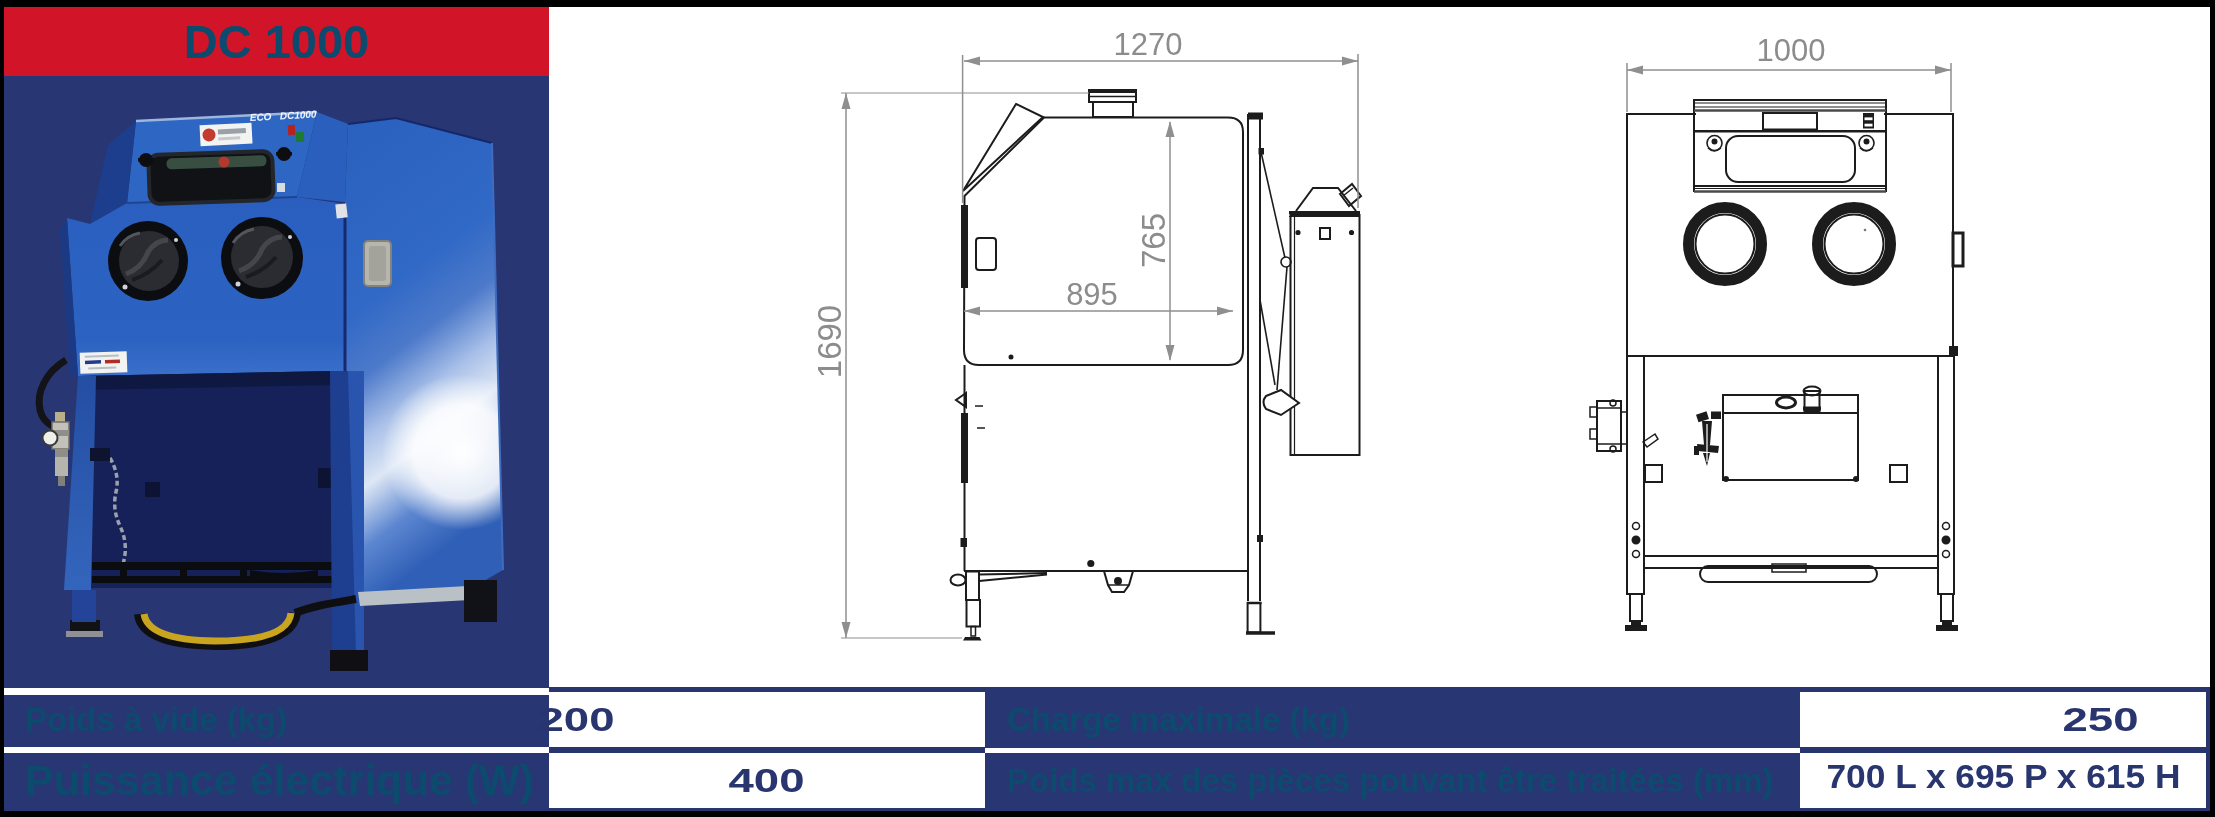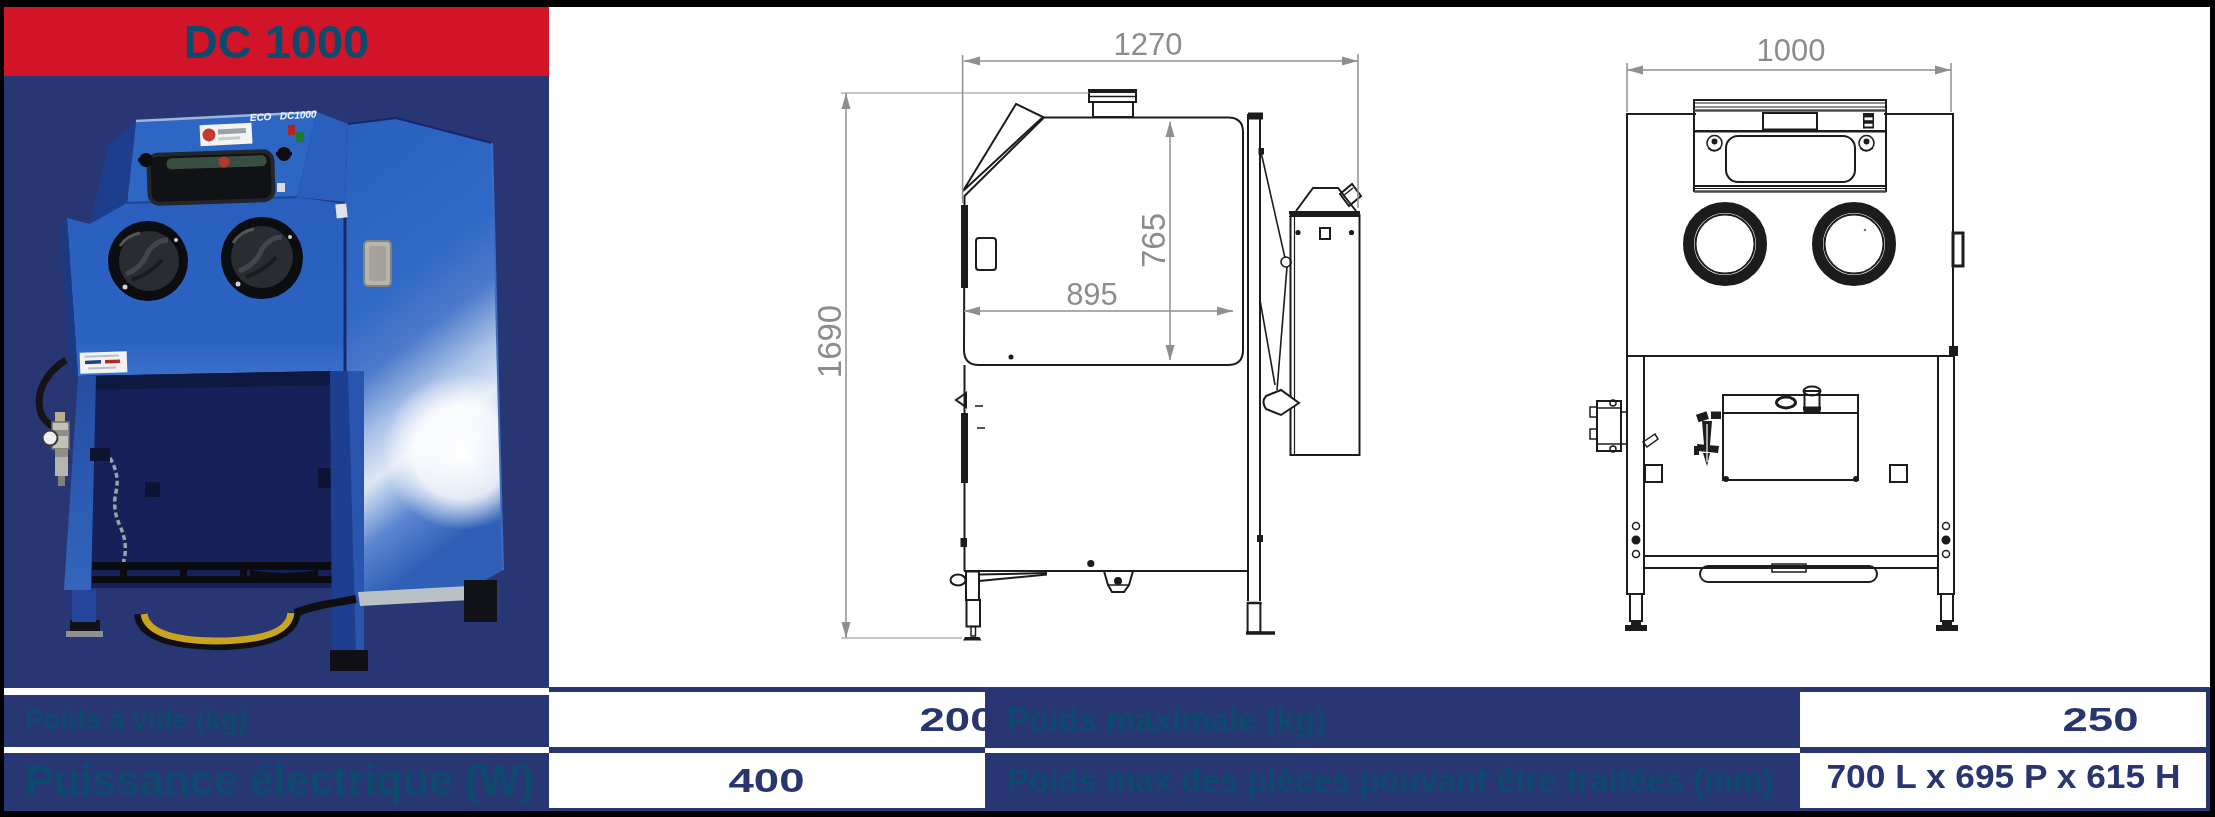--- a/index.html
+++ b/index.html
@@ -411,25 +411,25 @@
 
 <div class="abs" style="left:1800px;top:687px;width:412px;height:125px;background:#28356f"></div>
 <div class="abs" style="left:1800px;top:692px;width:406px;height:55px;background:#ffffff"></div>
 <div class="abs" style="left:1800px;top:753px;width:406px;height:55px;background:#ffffff"></div>
 
 <div class="abs" style="left:0;top:0;width:2215px;height:7px;background:#000"></div>
 <div class="abs" style="left:0;top:811px;width:2215px;height:6px;background:#000"></div>
 <div class="abs" style="left:0;top:0;width:4px;height:817px;background:#000"></div>
 <div class="abs" style="left:2210px;top:0;width:5px;height:817px;background:#000"></div>
 
-<div class="abs whitetxt" style="left:25px;top:692px;width:520px;height:55px;line-height:55px;font-size:28px">Poids à vide (kg)</div>
-
-<div class="abs navytxt" style="left:549px;top:692px;width:436px;height:59px;line-height:55px;font-size:33px;text-align:right"><span style="display:inline-block;transform:scaleX(1.38)">200</span></div>
-
-<div class="abs whitetxt" style="left:1007px;top:692px;width:790px;height:55px;line-height:55px;font-size:33px">Poids maximale (kg)</div>
+<div class="abs whitetxt" style="left:25px;top:692px;width:520px;height:55px;line-height:55px;font-size:33px">Poids à vide (kg)</div>
+
+<div class="abs navytxt" style="left:549px;top:692px;width:436px;height:59px;line-height:55px;font-size:33px;text-align:left"><span style="display:inline-block;transform:scaleX(1.38)">200</span></div>
+
+<div class="abs whitetxt" style="left:1007px;top:692px;width:790px;height:55px;line-height:55px;font-size:33px">Charge maximale (kg)</div>
 
 <div class="abs navytxt" style="left:1856px;top:692px;width:490px;height:55px;line-height:55px;font-size:33px;text-align:center"><span style="display:inline-block;transform:scaleX(1.38)">250</span></div>
 
 <div class="abs whitetxt" style="left:25px;top:753px;width:520px;height:55px;line-height:55px;font-size:43px">Puissance électrique (W)</div>
 
 <div class="abs navytxt" style="left:549px;top:753px;width:436px;height:62px;line-height:55px;font-size:33px;text-align:center"><span style="display:inline-block;transform:scaleX(1.38)">400</span></div>
 
 <div class="abs whitetxt" style="left:1007px;top:753px;width:790px;height:55px;line-height:55px;font-size:33px">Poids max des pièces pouvant être traitées (mm)</div>
 
 <div class="abs navytxt" style="left:1800px;top:749px;width:406px;height:72px;line-height:55px;font-size:33px;text-align:center"><span style="display:inline-block;transform:scaleX(1.07)">700 L x 695 P x 615 H</span></div>

